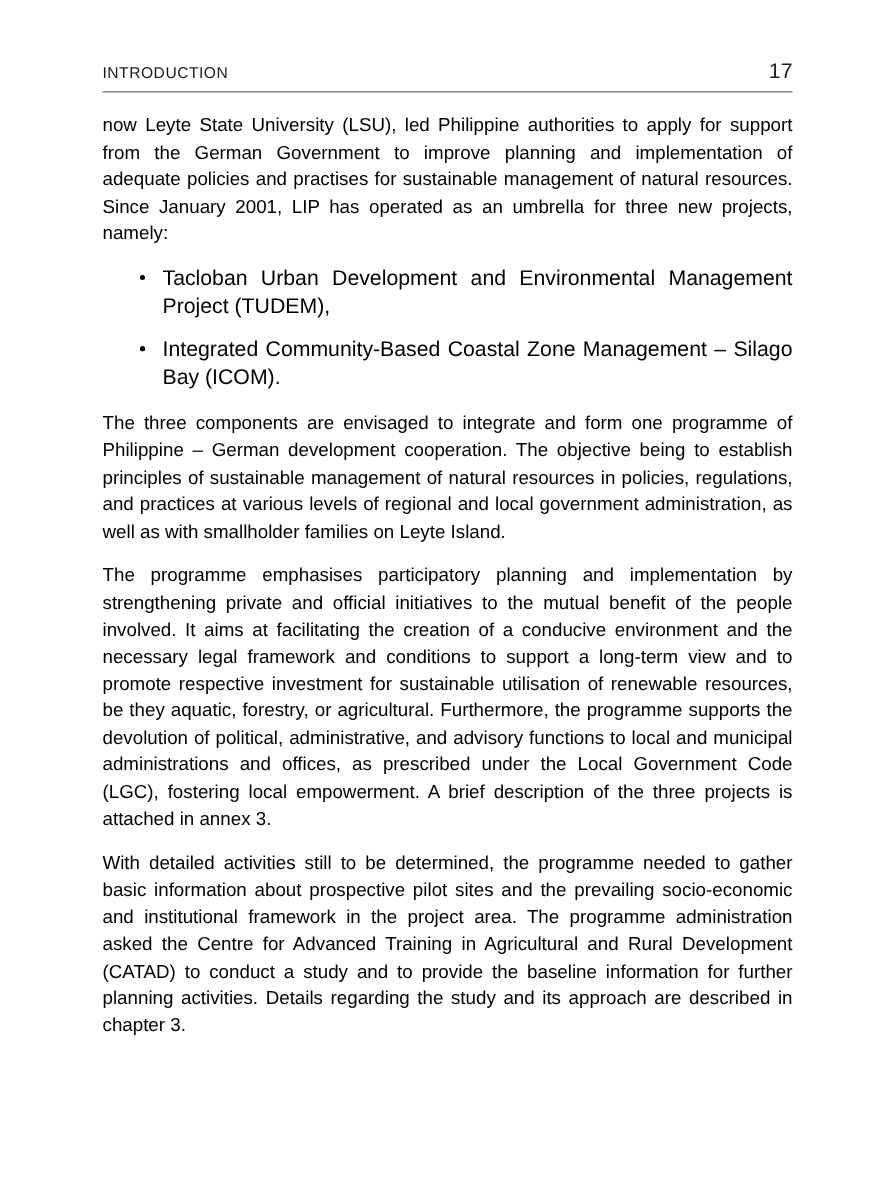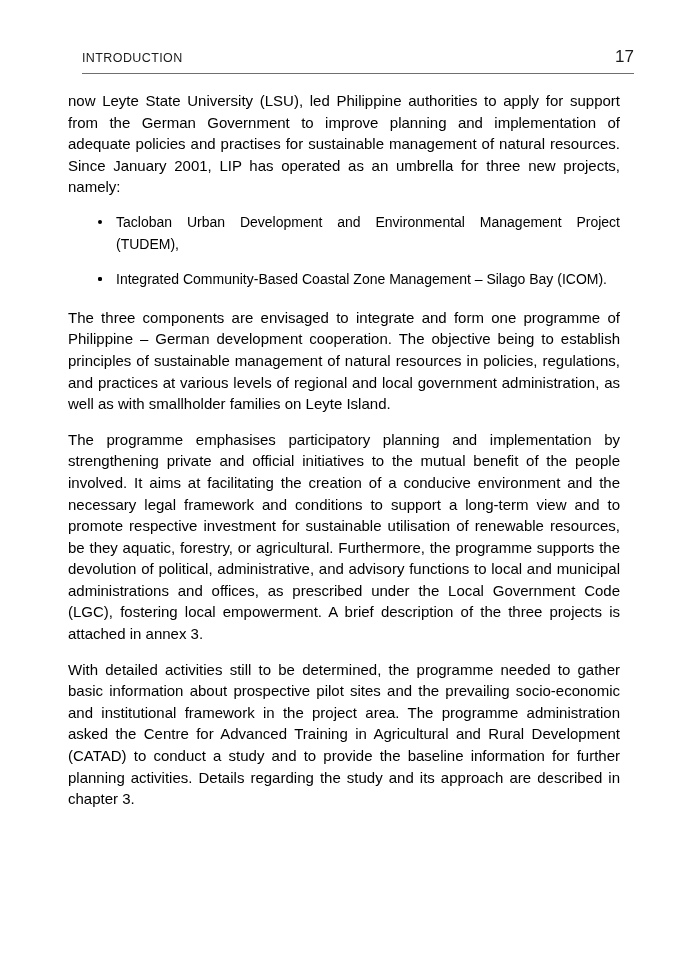--- a/index.html
+++ b/index.html
@@ -49,21 +49,21 @@
     left: 82px;
     top: 73px;
     width: 552px;
     height: 1px;
     background: #6f6f6f;
   }
 
   
   .content {
     position: absolute;
-    left: 68px;
+    left: 82px;
     top: 90px;
     width: 552px;
   }
 
   p.para {
     margin: 0 0 14px 0;
     font-size: 15px;
     line-height: 21.6px;
     text-align: justify;
     text-justify: inter-word;
@@ -79,21 +79,21 @@
   ul.bullets {
     list-style: none;
     margin: 6px 0 12px 0;
     padding: 0;
   }
 
   ul.bullets li {
     position: relative;
     margin: 0 0 14px 0;
     padding-left: 48px;
-    font-size: 14px;
+    font-size: 17px;
     line-height: 21.6px;
     text-align: justify;
     text-justify: inter-word;
     color: #000000;
   }
 
   ul.bullets li:last-child {
     margin-bottom: 0;
   }
 

